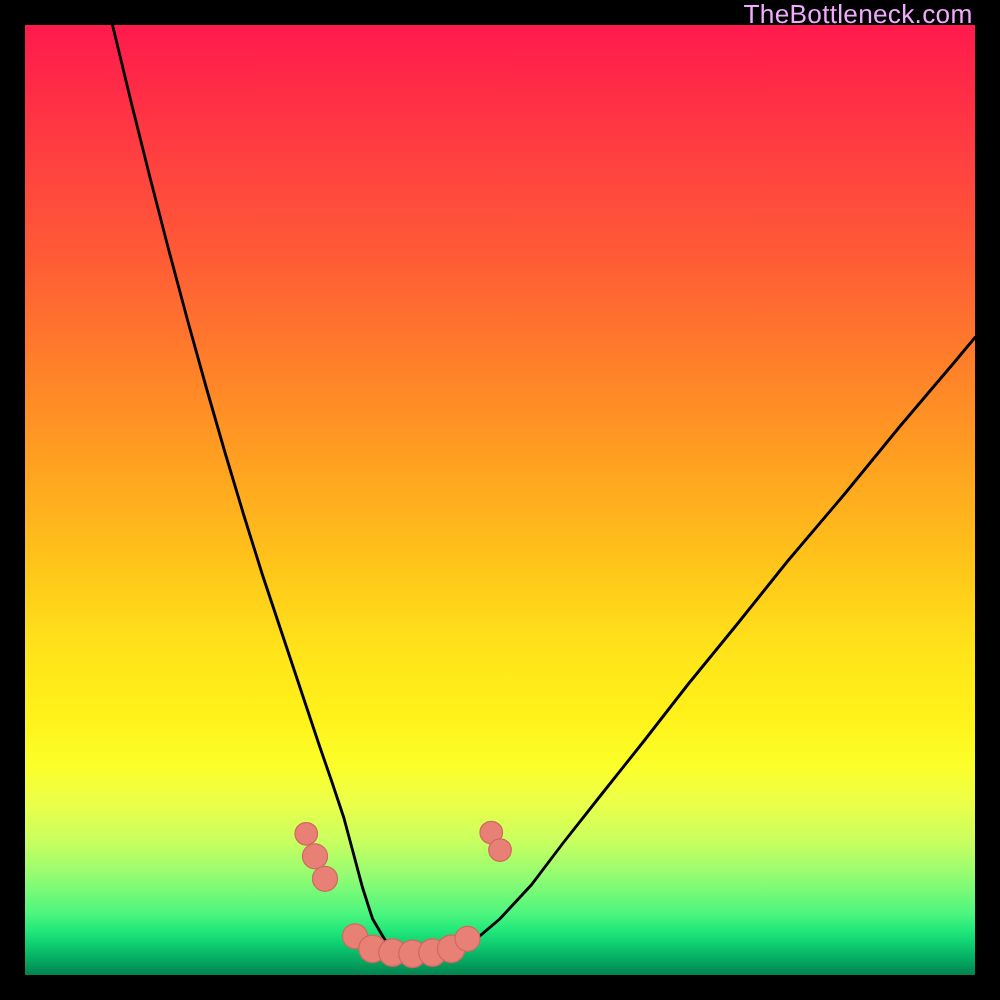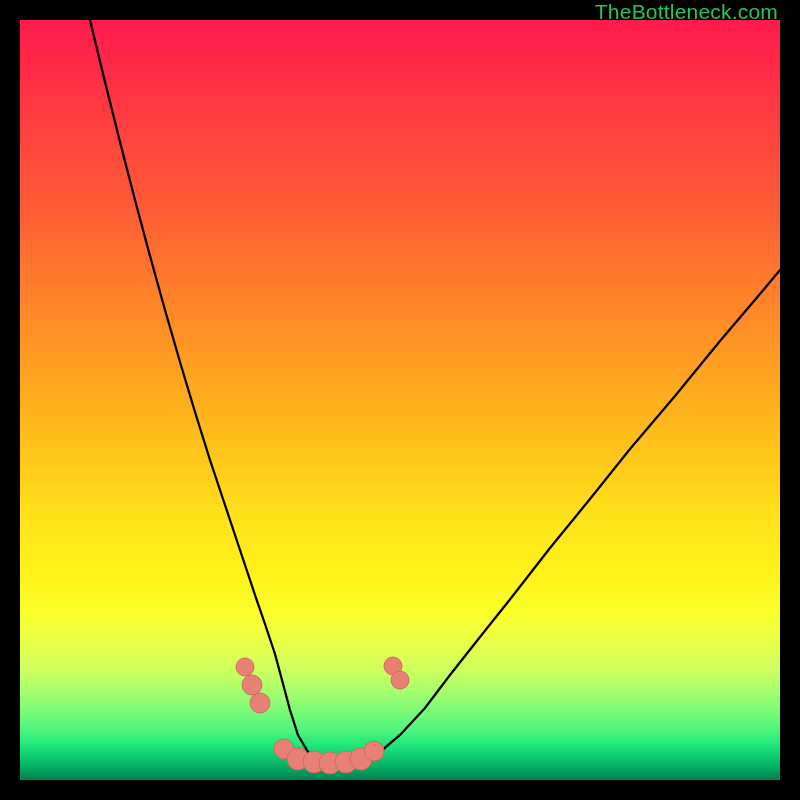--- a/index.html
+++ b/index.html
@@ -44,21 +44,21 @@
       #05a861 98.5%,
       #049b5b 99%,
       #038e55 99.5%,
       #02824f 100%
     );
   }
   .watermark {
     position: absolute;
     top: 0;
     right: 22px;
-    color: #22c55e;
+    color: #f0abfc;
     font-size: 21px;
     font-weight: 500;
     letter-spacing: 0.2px;
     z-index: 3;
   }
   svg.curves {
     position: absolute;
     inset: 0;
     width: 760px;
     height: 760px;

